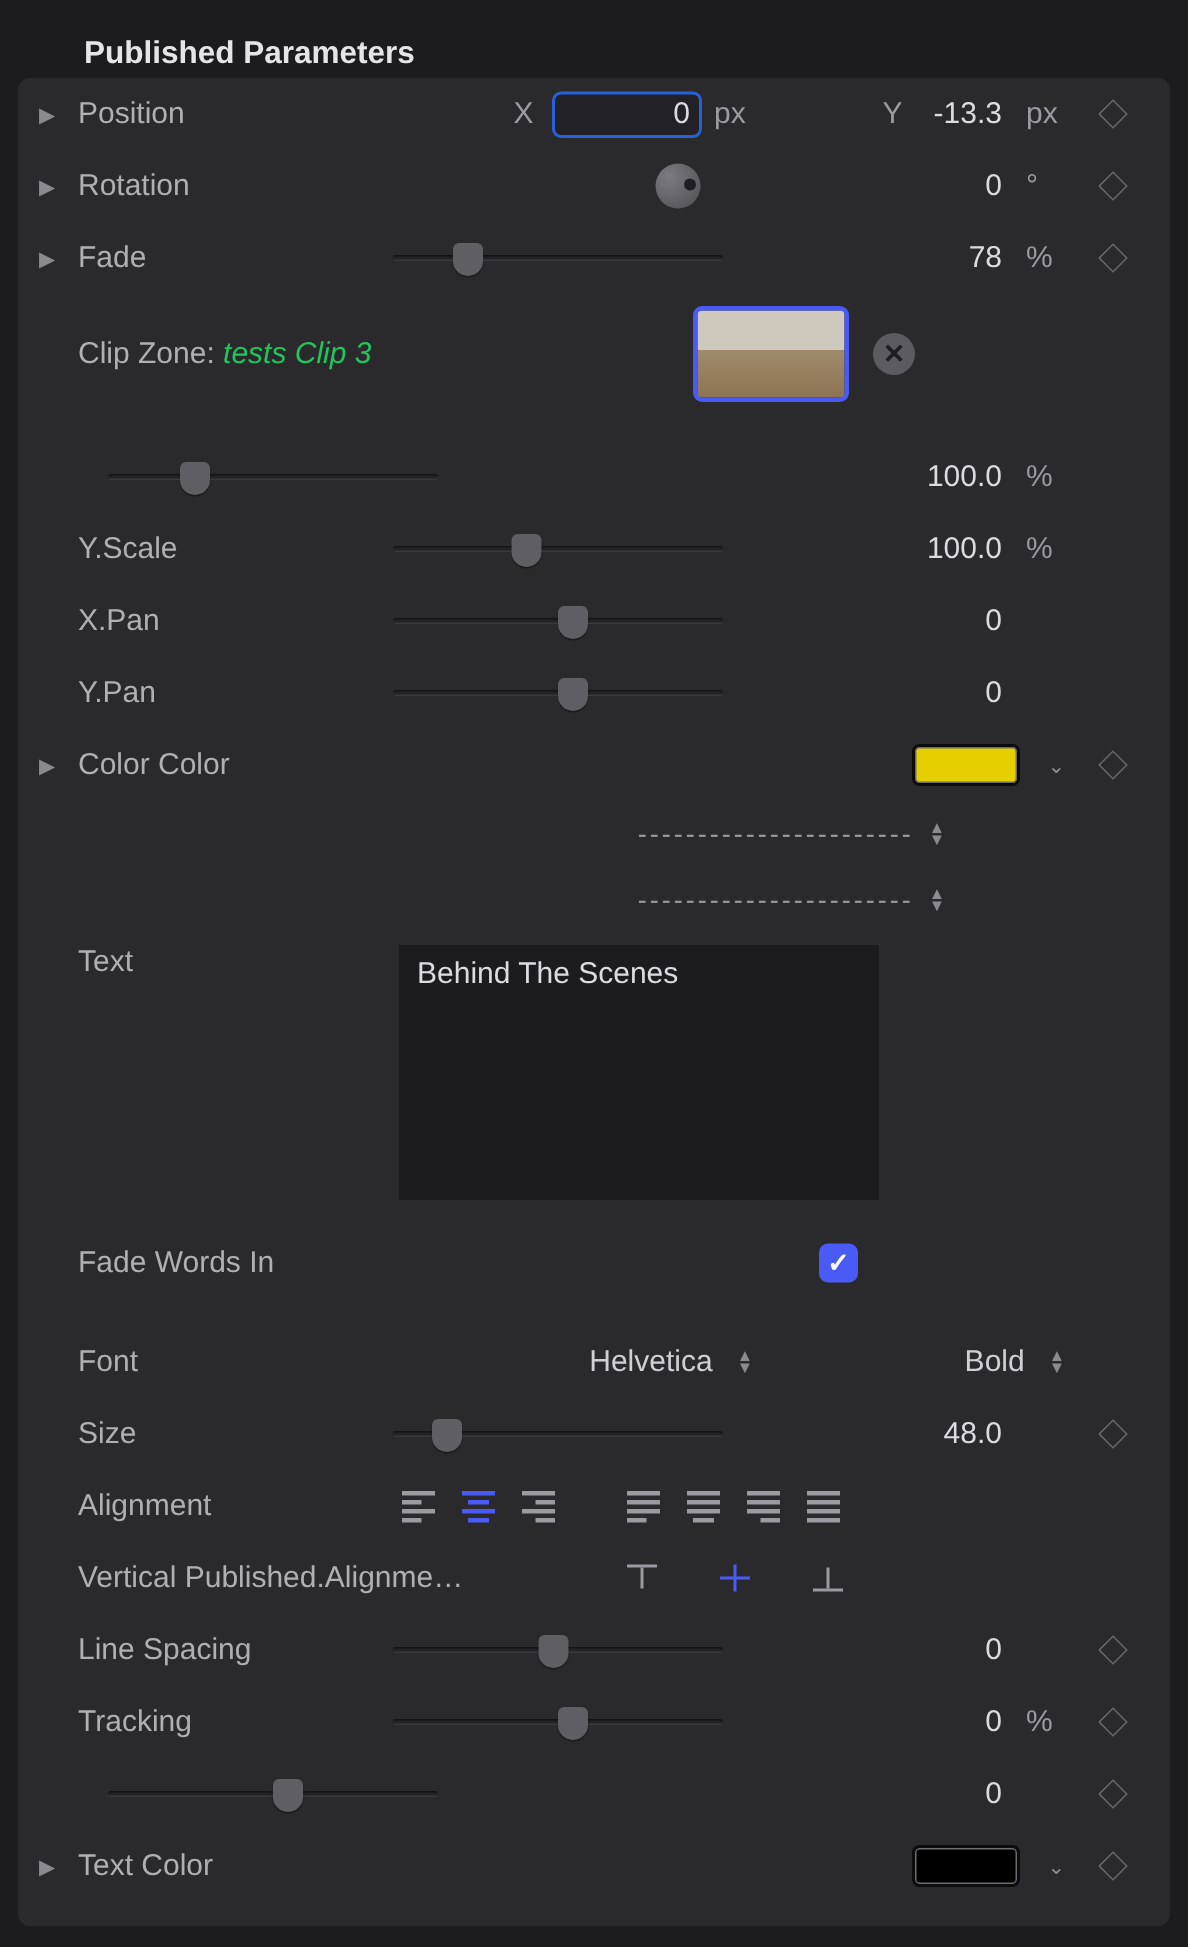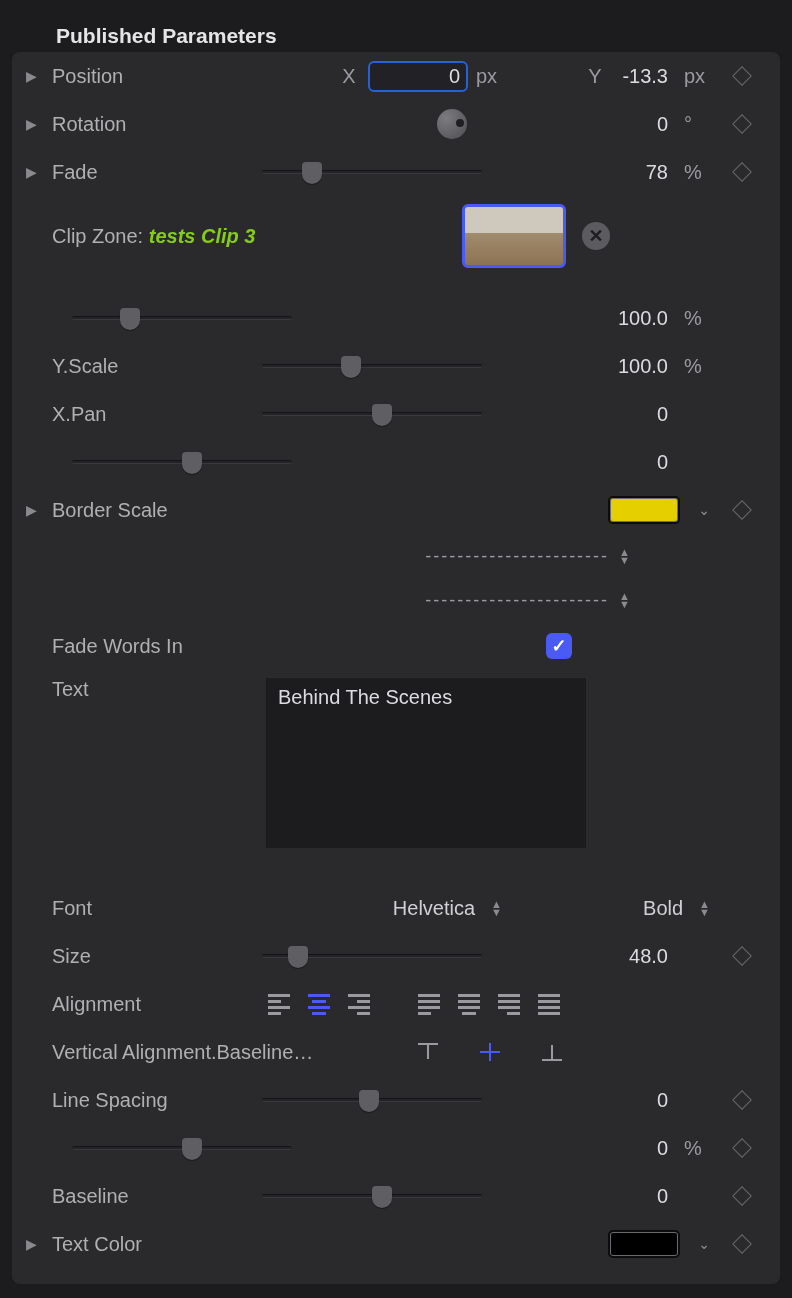--- a/index.html
+++ b/index.html
@@ -119,21 +119,21 @@
     position: absolute;
     width: 8px; height: 8px;
     background: #1f1f22;
     border-radius: 50%;
     right: 3px; top: 10px;
   }
   .dropzone-row {
     height: 80px;
     align-items: center;
   }
-  .dropzone-label span.italic { font-style: italic; color: #84cc16; font-weight: bold; }
+  .dropzone-label span.italic { font-style: italic; color: #22c55e; }
   .dropzone-thumb {
     width: 104px; height: 64px;
     border: 3px solid #4a5af5;
     border-radius: 6px;
     background: linear-gradient(to bottom, #cfc9bd 0%, #cfc9bd 45%, #a08b6d 45%, #8d7353 100%);
     margin-left: 190px;
     position: relative;
   }
   .clear-btn {
     width: 28px; height: 28px;
@@ -335,35 +335,36 @@
       </div>
     <div class="valuecol">
       <span class="numfield">0</span>
       <span class="unit">&nbsp;</span>
     </div>
     <div class="keyframes"></div>
   </div>
 
   <div class="row">
     <span class="disclosure blank">▶</span>
+    <span class="label">Y.Pan</span>
     <div class="midcol">
         <div class="slider-track">
           <div class="slider-thumb" style="left:50%"></div>
         </div>
       </div>
     <div class="valuecol">
       <span class="numfield">0</span>
       <span class="unit">&nbsp;</span>
     </div>
     <div class="keyframes"></div>
   </div>
 
   <div class="row">
     <span class="disclosure">▶</span>
-    <span class="label">Border Scale</span>
+    <span class="label">Color Color</span>
     <div class="midcol"></div>
     <div class="valuecol">
       <div class="color-swatch" style="background:#e6cf00"></div>
       <span class="chevdown">⌄</span>
     </div>
     <div class="keyframes">
         <div class="diamond"></div>
       </div>
   </div>
 
@@ -375,34 +376,34 @@
       </span>
   </div>
   <div class="row dashes-row">
     <span class="dashes-field">-----------------------</span>
     <span class="updown">
         <span>▲</span>
         <span>▼</span>
       </span>
   </div>
 
+  <div class="row textarea-row">
+    <span class="disclosure blank">▶</span>
+    <span class="label">Text</span>
+    <textarea class="textarea" style="">Behind The Scenes</textarea>
+    <div class="keyframes"></div>
+  </div>
+
   <div class="row">
     <span class="disclosure blank">▶</span>
     <span class="label" style="flex-basis:300px">Fade Words In</span>
     <div style="flex:1"></div>
     <div style="margin-right:150px;">
       <span class="checkbox">✓</span>
     </div>
-    <div class="keyframes"></div>
-  </div>
-
-  <div class="row textarea-row">
-    <span class="disclosure blank">▶</span>
-    <span class="label">Text</span>
-    <textarea class="textarea" style="">Behind The Scenes</textarea>
     <div class="keyframes"></div>
   </div>
 
   <div class="gap18"></div>
 
   <div class="row">
     <span class="disclosure blank">▶</span>
     <span class="label">Font</span>
     <div class="midcol" style="justify-content:flex-end;">
       <span class="font-select">
@@ -488,21 +489,21 @@
           <span style="width:100%"></span>
           <span style="width:100%"></span>
           <span style="width:100%"></span>
         </span>
     </div>
     <div class="keyframes"></div>
   </div>
 
   <div class="row">
     <span class="disclosure blank">▶</span>
-    <span class="label" style="flex-basis:300px">Vertical Alignment.Baseline…</span>
+    <span class="label" style="flex-basis:300px">Vertical Published.Alignme…</span>
     <div style="flex:1"></div>
     <div class="valign-btns" style="margin-right:160px;">
       <span class="valign-ico">
           <span class="bar" style="top:0"></span>
           <span class="arr" style="top:2px;height:14px"></span>
         </span>
       <span class="valign-ico active">
           <span class="bar" style="top:8px"></span>
           <span class="arr" style="top:0;height:18px"></span>
         </span>
@@ -526,37 +527,37 @@
       <span class="numfield">0</span>
       <span class="unit">&nbsp;</span>
     </div>
     <div class="keyframes">
         <div class="diamond"></div>
       </div>
   </div>
 
   <div class="row">
     <span class="disclosure blank">▶</span>
+    <span class="label">Tracking</span>
     <div class="midcol">
         <div class="slider-track">
           <div class="slider-thumb" style="left:50%"></div>
         </div>
       </div>
     <div class="valuecol">
       <span class="numfield">0</span>
       <span class="unit">%</span>
     </div>
     <div class="keyframes">
         <div class="diamond"></div>
       </div>
   </div>
 
   <div class="row">
     <span class="disclosure blank">▶</span>
-    <span class="label">Baseline</span>
     <div class="midcol">
         <div class="slider-track">
           <div class="slider-thumb" style="left:50%"></div>
         </div>
       </div>
     <div class="valuecol">
       <span class="numfield">0</span>
       <span class="unit">&nbsp;</span>
     </div>
     <div class="keyframes">

